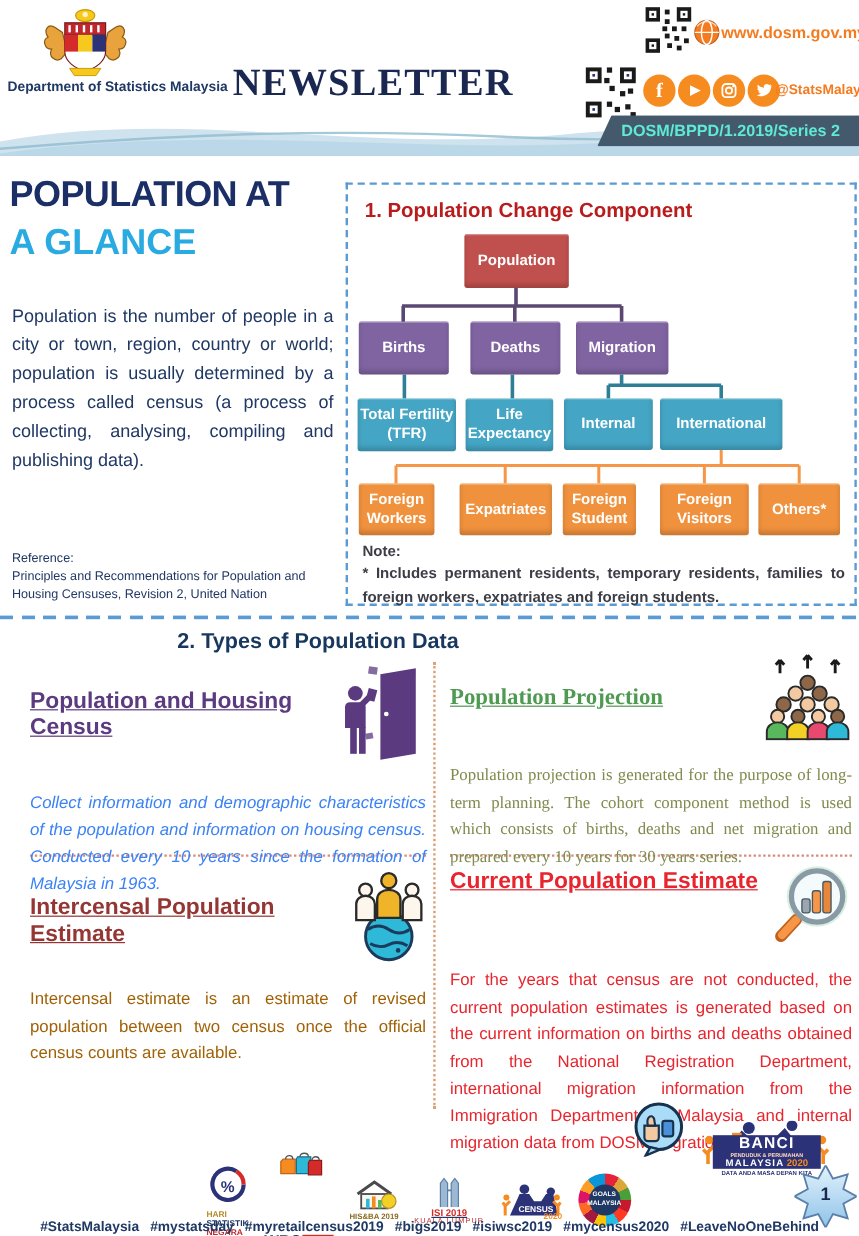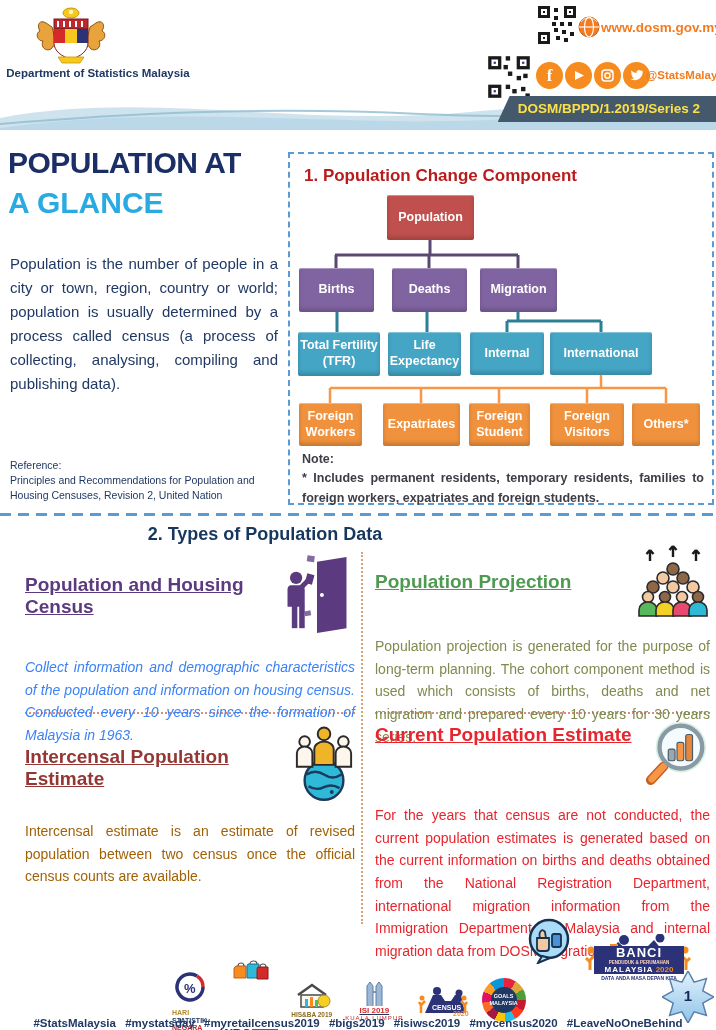--- a/index.html
+++ b/index.html
@@ -23,21 +23,21 @@
   .qr2 { left:486px; top:54px; width:46px; height:46px; }
   .globe-ic { position:absolute; left:578px; top:16px; width:22px; height:22px; }
   .website { position:absolute; left:601px; top:20px; font-size:13.5px; font-weight:bold; color:#f47b20; }
   .socials { position:absolute; left:536px; top:62px; display:flex; gap:2px; }
   .soc { width:27px; height:27px; border-radius:50%; background:#f68b1f;
     display:flex; align-items:center; justify-content:center; color:#fff; }
   .soc svg { width:15px; height:15px; }
   .soc .fglyph { font-family:"Liberation Serif", serif; font-weight:bold; font-size:17px; line-height:1; }
   .handle { position:absolute; left:646px; top:69px; font-size:11.5px; font-weight:bold; color:#f47b20; }
   .wave { position:absolute; left:0; top:84px; width:716px; height:46px; }
-  .series-badge { position:absolute; right:0; top:96px; background:#44596b; color:#fde047;
+  .series-badge { position:absolute; right:0; top:96px; background:#44596b; color:#5eead4;
     font-size:13.5px; font-weight:bold; padding:5px 16px 6px 20px;
     clip-path:polygon(12px 0, 100% 0, 100% 100%, 0 100%); }
   
   .intro-title1 { position:absolute; left:8px; top:146px; width:272px;
     font-size:30px; font-weight:800; color:#1b2f66; letter-spacing:-0.5px; }
   .intro-title2 { position:absolute; left:8px; top:186px; width:272px; text-align:left;
     font-size:30px; font-weight:800; color:#29abe2; }
   .intro-para { position:absolute; left:10px; top:252px; width:268px;
     font-size:15px; line-height:1.6; text-align:justify; color:#203864; }
   .reference { position:absolute; left:10px; top:458px; width:270px;
@@ -64,21 +64,21 @@
   .vsep { position:absolute; left:361px; top:552px; height:372px; width:0;
     border-left:2px dotted #dca276; }
   .hsep { position:absolute; top:712px; height:0; border-top:2px dotted #d98c7a; }
   .hsep.l { left:25px;  width:330px; }
   .hsep.r { left:375px; width:335px; }
   
   .s2-title { position:absolute; left:0; top:524px; width:530px; text-align:center;
     font-size:18px; font-weight:bold; color:#17375e; }
   .cell { position:absolute; }
   .cellA { left:25px;  top:552px; width:330px; }
-  .cellB { left:375px; top:545px; width:335px; }
+  .cellB { left:375px; top:545px; width:335px;font-family:Liberation Serif, serif; }
   .cellC { left:25px;  top:720px; width:330px; }
   .cellD { left:375px; top:718px; width:335px; }
   .cell-head-row { display:flex; align-items:flex-start; justify-content:space-between; }
   .cell-heading { font-weight:bold; font-size:19px; text-decoration:underline; margin-top:22px; }
   .cellB .cell-heading, .cellC .cell-heading { margin-top:26px; }
   .cellD .cell-heading { margin-top:6px; }
   .cell-body { margin-top:14px; font-size:14px; line-height:1.62; text-align:justify; }
   .cA { color:#3b82f6;font-style:italic; } .cA-h { color:#5b3a80; }
   .cB { color:#7f8b4e; } .cB-h { color:#4e9a51; }
   .cC { color:#a16207; } .cC-h { color:#943634; }
@@ -144,20 +144,21 @@
           </g>
         <path d="M22,24 h34 v14 c0,8 -8,14 -17,16 c-9,-2 -17,-8 -17,-16 Z" fill="#fff" stroke="#7a1a1e" stroke-width="1"></path>
         <rect x="22" y="24" width="11" height="14" fill="#d42a2a"></rect>
         <rect x="33" y="24" width="12" height="14" fill="#f7c81e"></rect>
         <rect x="45" y="24" width="11" height="14" fill="#2b3277"></rect>
         <path d="M26,52 h26 l-4,6 h-18 Z" fill="#f7c81e" stroke="#c89b00" stroke-width="0.8"></path>
       </svg>
     </div>
     <div class="org-name">Department of Statistics Malaysia</div>
 
+    <div class="newsletter">NEWSLETTER</div>
 
     <div class="qr qr1">
       <svg viewBox="0 0 42 42">
         <rect width="42" height="42" fill="#fff"></rect>
         <g fill="#1a1a1a">
           <rect x="2" y="2" width="12" height="12"></rect>
             <rect x="28" y="2" width="12" height="12"></rect>
             <rect x="2" y="28" width="12" height="12"></rect>
           <rect x="18" y="4" width="4" height="4"></rect>
             <rect x="18" y="12" width="4" height="4"></rect>

